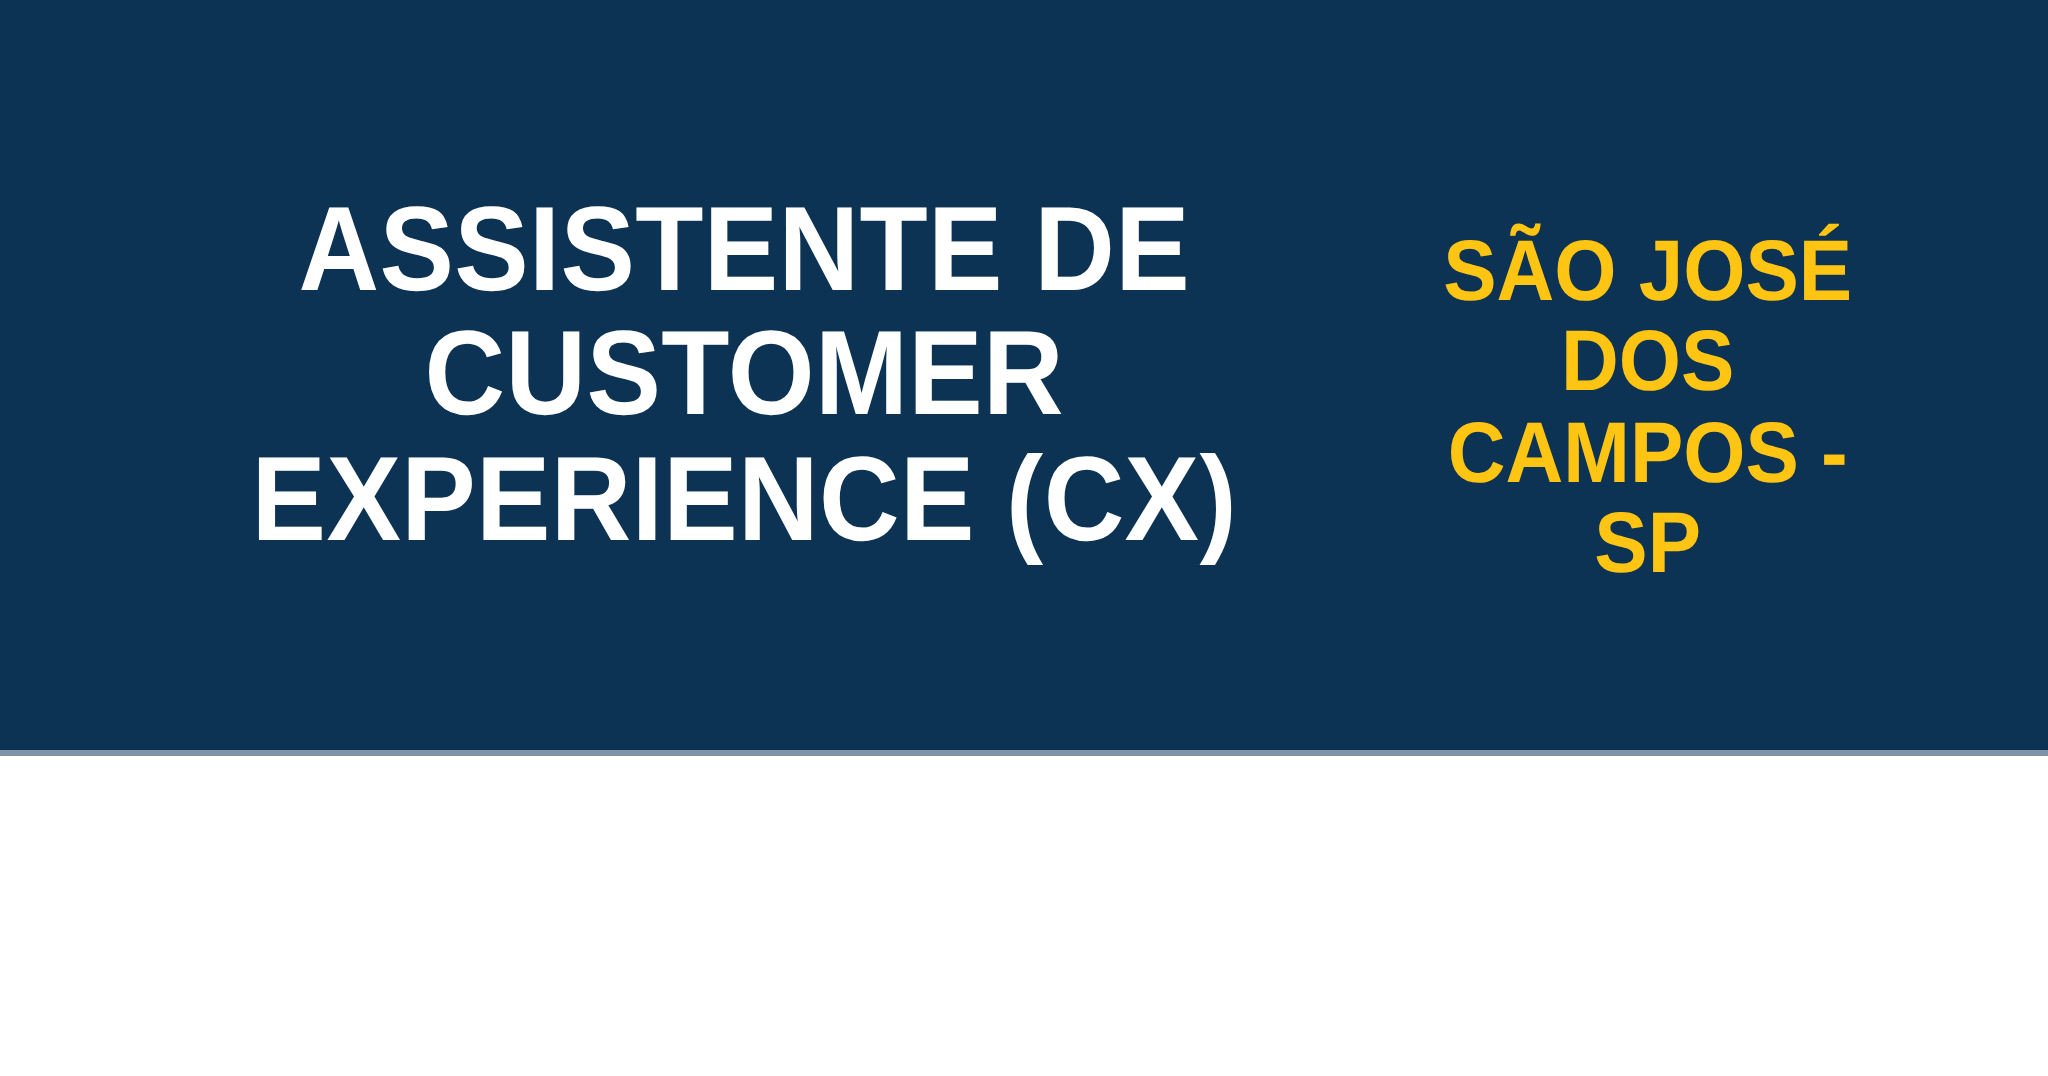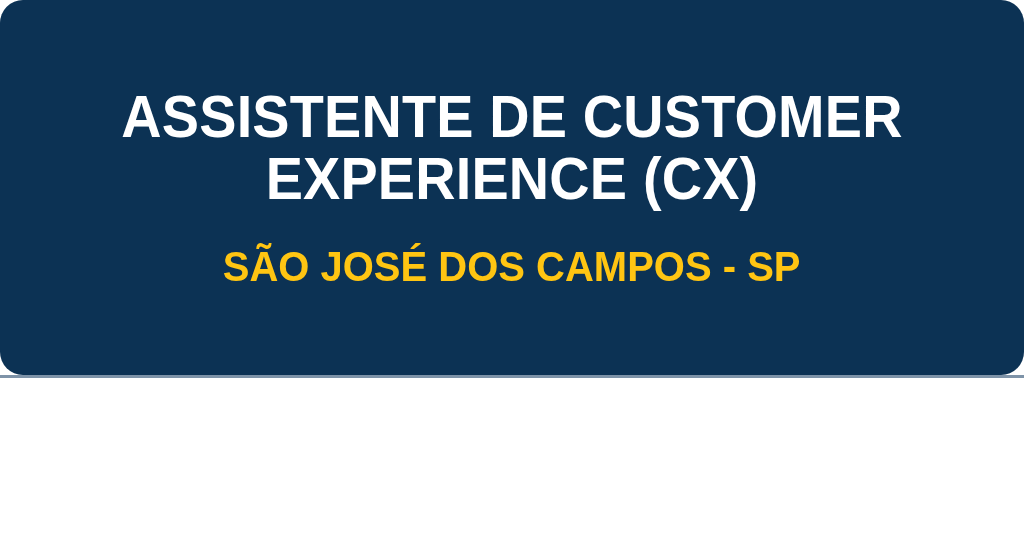--- a/index.html
+++ b/index.html
@@ -24,26 +24,25 @@
 
   
   .hero {
     position: absolute;
     left: 0;
     top: 0;
     width: 1024px;
     height: 375px;
     background: #0c3254;
     display: flex;
-    flex-direction: column;
+    flex-direction: row;
     align-items: center;
     justify-content: center;
     box-sizing: border-box;
     padding: 0 60px;
-    border-radius: 23px;
   }
   .hero-rule {
     position: absolute;
     left: 0;
     top: 375px;
     width: 1024px;
     height: 3px;
     background: #7e93a8;
   }
 

